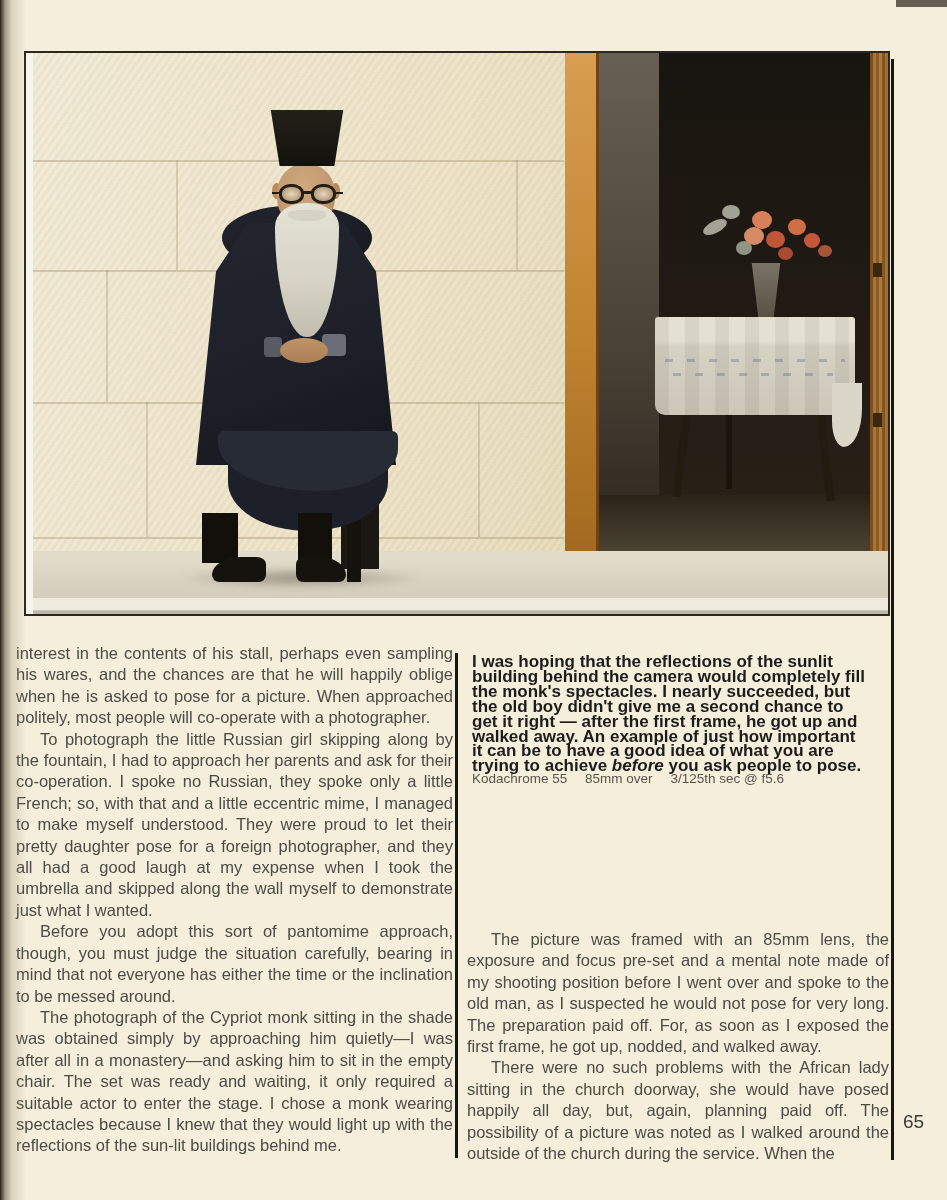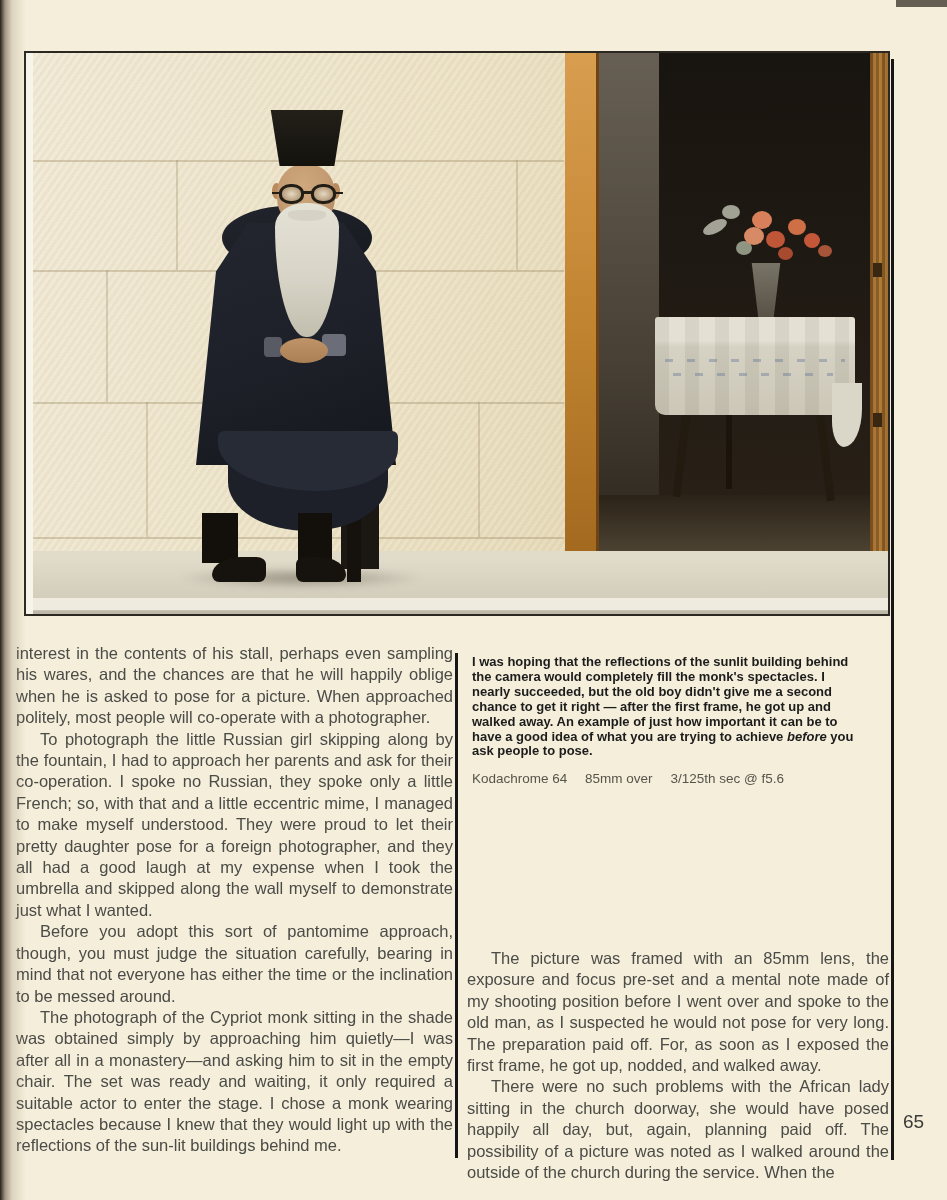--- a/index.html
+++ b/index.html
@@ -97,23 +97,23 @@
   .m-cuff-r{left:296px;top:281px;width:24px;height:22px;background:#6b6e78;border-radius:4px}
   .m-cuff-l{left:238px;top:284px;width:18px;height:20px;background:#585a64;border-radius:4px}
   .m-hands{left:254px;top:285px;width:48px;height:25px;border-radius:50%;
     background:linear-gradient(180deg,#c09468,#aa7f55)}
 
   
   .col{position:absolute;color:var(--text-body);font-size:16.5px;line-height:21.4px;text-align:justify}
   .col p{text-indent:24px}
   .col p.noindent{text-indent:0}
   .col-left{left:16px;top:643px;width:437px}
-  .col-right{left:467px;top:948px;width:422px}
+  .col-right{left:467px;top:929px;width:422px}
   .caption{position:absolute;left:472px;top:655px;width:394px;
-    color:var(--text-caption);font-size:13px;line-height:14.9px;font-weight:bold;text-align:left}
+    color:var(--text-caption);font-size:17px;line-height:14.9px;font-weight:bold;text-align:left}
   .caption em{font-weight:bold;font-style:italic}
   .techline{position:absolute;left:472px;top:771px;color:#57544c;font-size:13.5px}
   .techline span{margin-right:14px}
   .vrule{position:absolute;width:3px;background:var(--rule)}
   .vrule-mid{left:455px;top:653px;height:505px}
   .vrule-right{left:891px;top:59px;height:1101px}
   .pagenum{position:absolute;left:903px;top:1111px;font-size:19px;color:#3a3a38}
 </style>
 </head>
 <body>
@@ -206,21 +206,21 @@
   <p>To photograph the little Russian girl skipping along by the fountain, I had to approach her parents and ask for their co-operation. I spoke no Russian, they spoke only a little French; so, with that and a little eccentric mime, I managed to make myself understood. They were proud to let their pretty daughter pose for a foreign photographer, and they all had a good laugh at my expense when I took the umbrella and skipped along the wall myself to demonstrate just what I wanted.</p>
   <p>Before you adopt this sort of pantomime approach, though, you must judge the situation carefully, bearing in mind that not everyone has either the time or the inclination to be messed around.</p>
   <p>The photograph of the Cypriot monk sitting in the shade was obtained simply by approaching him quietly—I was after all in a monastery—and asking him to sit in the empty chair. The set was ready and waiting, it only required a suitable actor to enter the stage. I chose a monk wearing spectacles because I knew that they would light up with the reflections of the sun-lit buildings behind me.</p>
 </div>
 
 <div class="caption">
   <p class="noindent"><span>I was hoping that the reflections of the sunlit building behind the camera would completely fill the monk's spectacles. I nearly succeeded, but the old boy didn't give me a second chance to get it right — after the first frame, he got up and walked away. An example of just how important it can be to have a good idea of what you are trying to achieve </span><em>before</em><span> you ask people to pose.</span></p>
 </div>
 
 <div class="techline">
-  <span>Kodachrome 64</span>
+  <span>Kodachrome 55</span>
   <span>85mm over</span>
   <span>3/125th sec @ f5.6</span>
 </div>
 
 <div class="col col-right">
   <p>The picture was framed with an 85mm lens, the exposure and focus pre-set and a mental note made of my shooting position before I went over and spoke to the old man, as I suspected he would not pose for very long. The preparation paid off. For, as soon as I exposed the first frame, he got up, nodded, and walked away.</p>
   <p>There were no such problems with the African lady sitting in the church doorway, she would have posed happily all day, but, again, planning paid off. The possibility of a picture was noted as I walked around the outside of the church during the service. When the</p>
 </div>
 
 <div class="pagenum">65</div>

